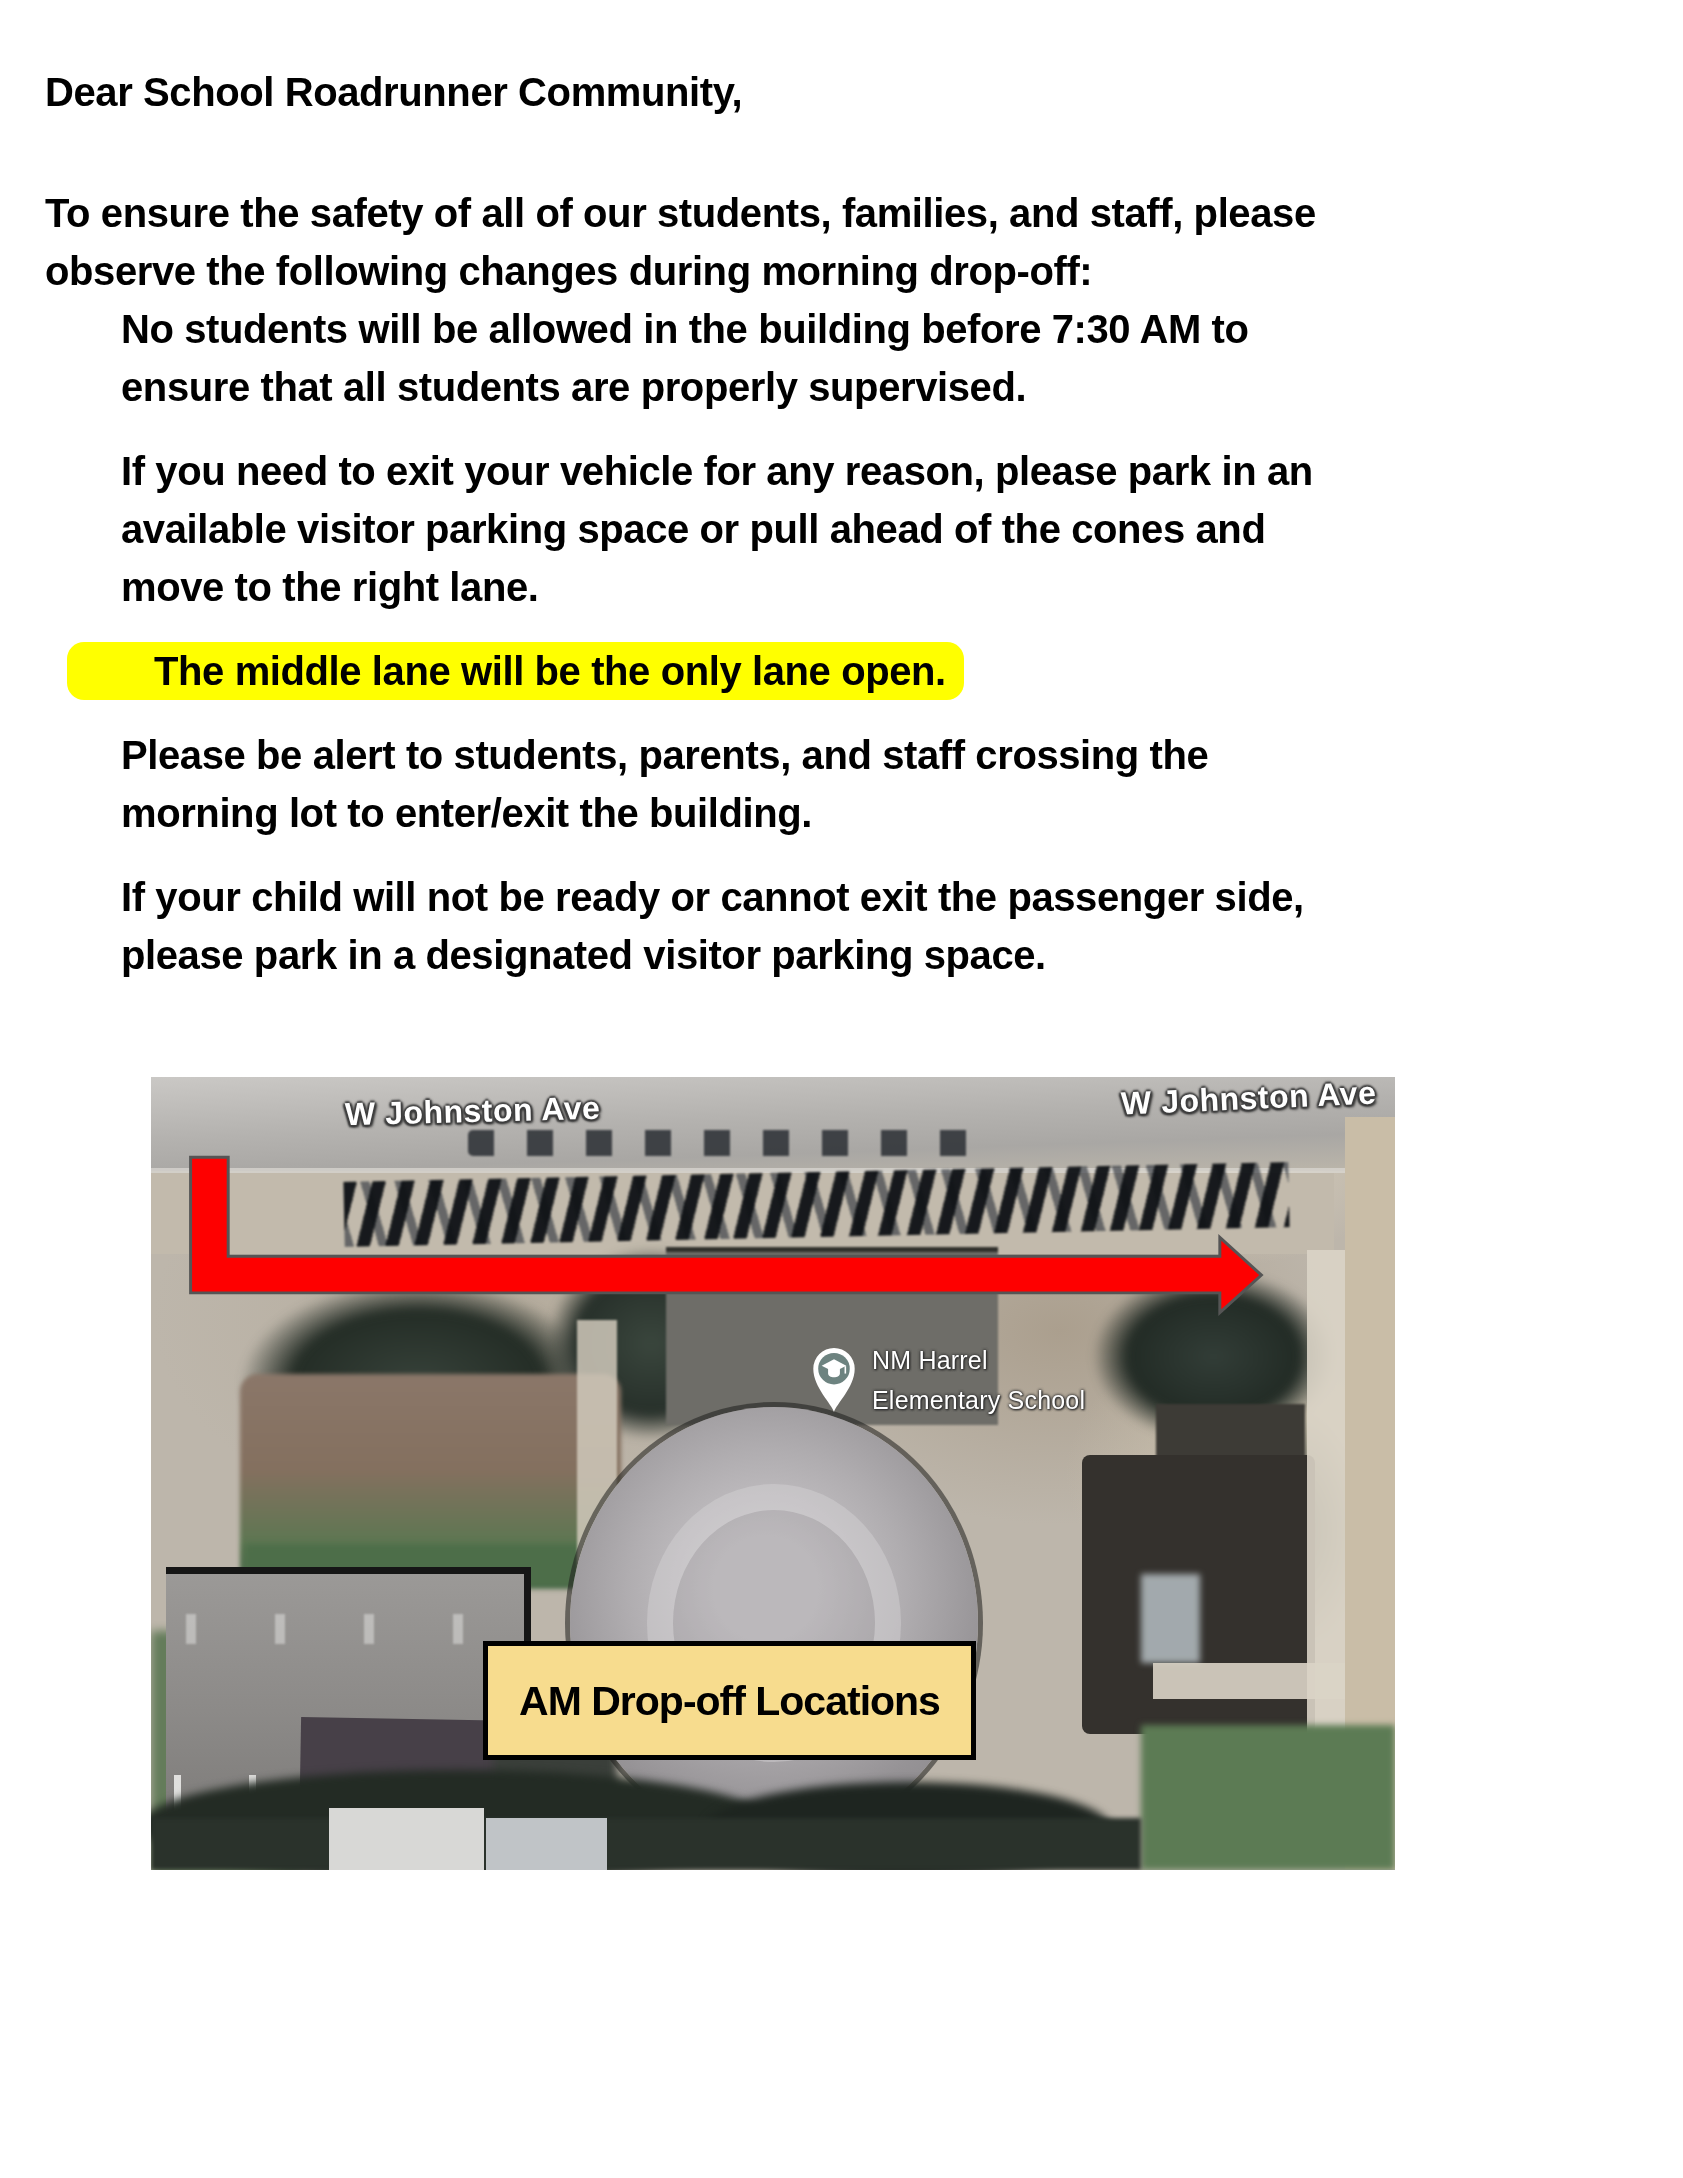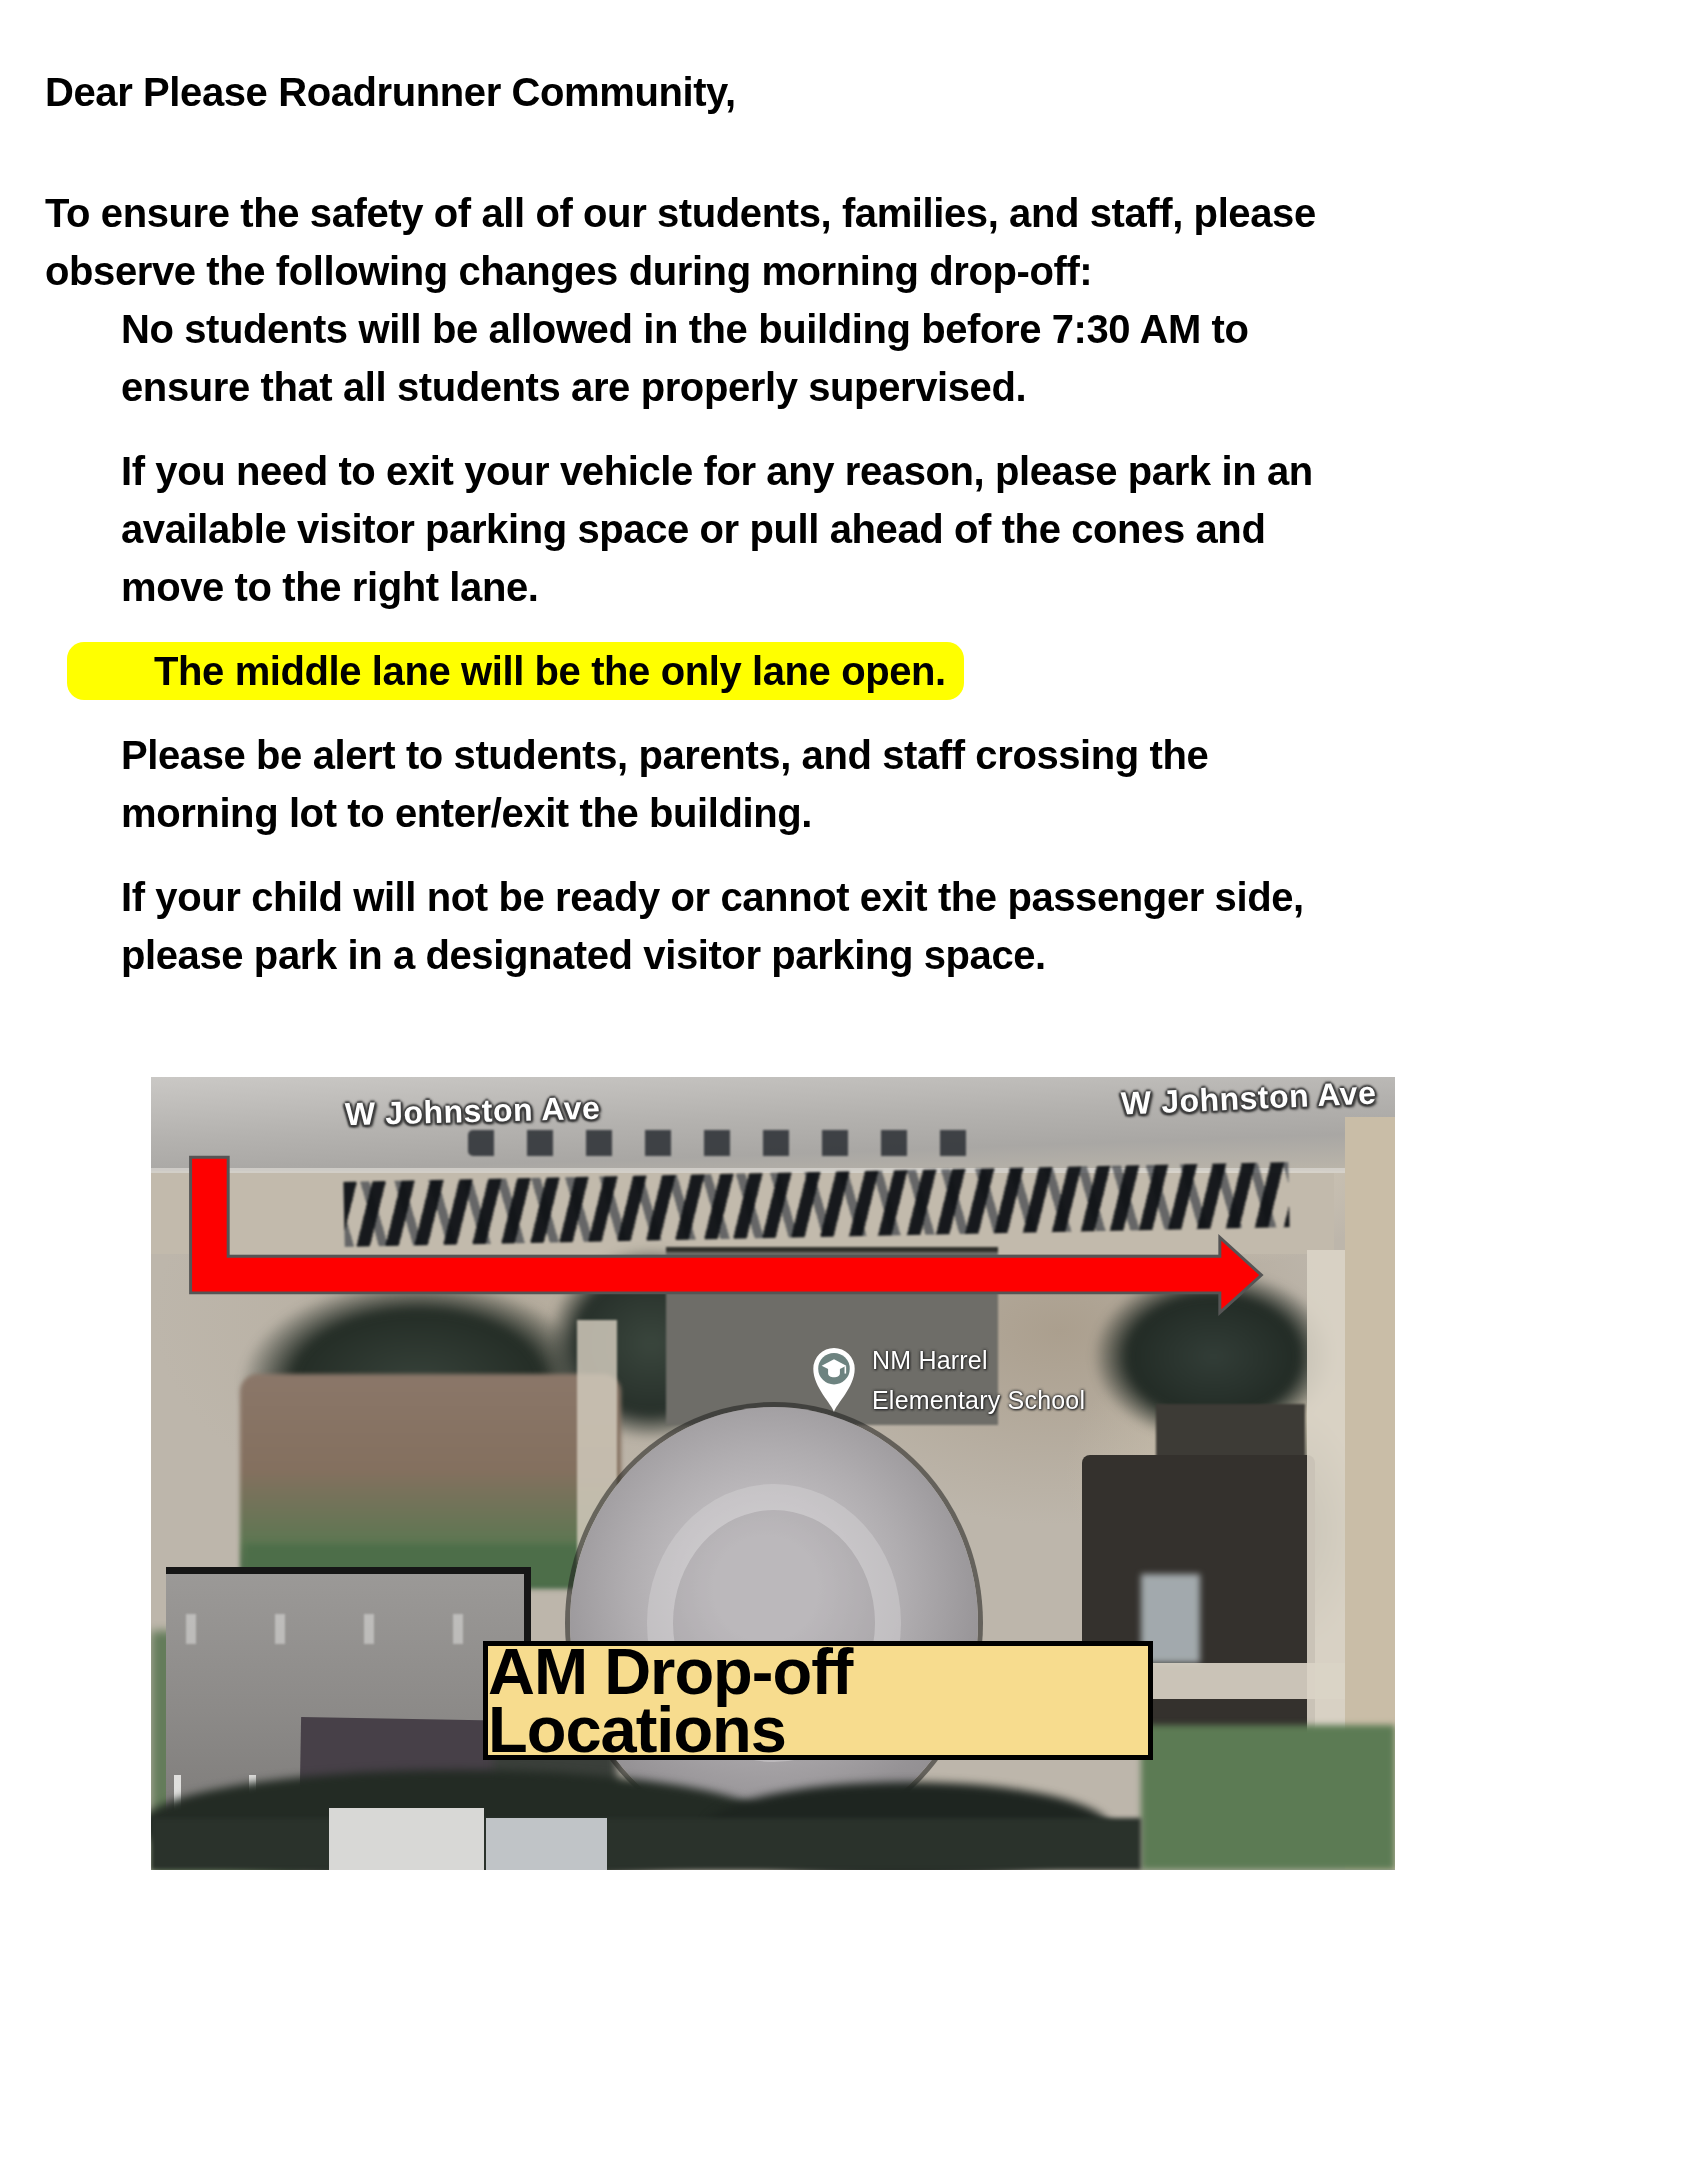--- a/index.html
+++ b/index.html
@@ -135,33 +135,33 @@
                 2px 2px 3px #2a2a2a,-2px 2px 2px #3f3f3f;}
   .street-left{left:194px;top:5px;transform:rotate(-1.5deg);}
   .street-right{left:970px;top:-8px;transform:rotate(-2.5deg);}
   .school-pin{left:658px;top:268px;width:50px;height:68px;z-index:4;}
   .school-label{
     left:721px;top:263px;z-index:4;
     color:#ffffff;font-size:25px;font-weight:normal;letter-spacing:0.2px;
     line-height:40px;white-space:pre-line;
     text-shadow:0 0 3px #333,0 0 3px #333,1px 1px 2px #222;}
   .callout{
-    left:332px;top:564px;width:670px;height:119px;z-index:5;
+    left:332px;top:564px;width:493px;height:119px;z-index:5;
     background:var(--callout-bg);
     border:5px solid var(--callout-border);
     box-sizing:border-box;
     display:flex;align-items:center;justify-content:center;
-    font-size:65px;font-weight:bold;letter-spacing:-1px;color:#000;}
+    font-size:41px;font-weight:bold;letter-spacing:-1px;color:#000;}
 </style>
 </head>
 <body>
 
 <div id="page">
 
-  <p class="para salutation">Dear Please Roadrunner Community,</p>
+  <p class="para salutation">Dear School Roadrunner Community,</p>
 
   <p class="para intro">To ensure the safety of all of our students, families, and staff, please
 observe the following changes during morning drop-off:</p>
 
   <ul class="bullets">
       <li>
         <span class="bullet-col"><span class="bullet-dot"></span></span>
         <span class="bullet-text"><span>No students will be allowed in the building before 7:30 AM to
 ensure that all students are properly supervised.</span></span>
       </li>

